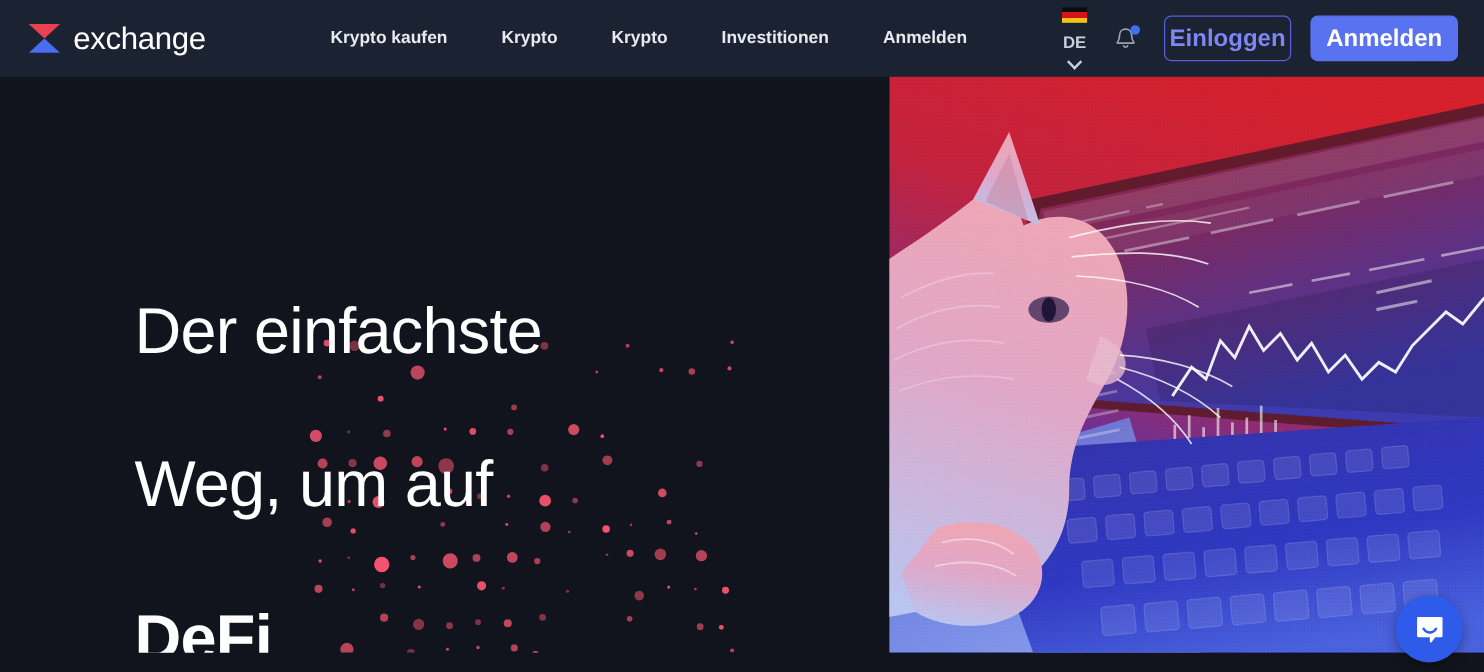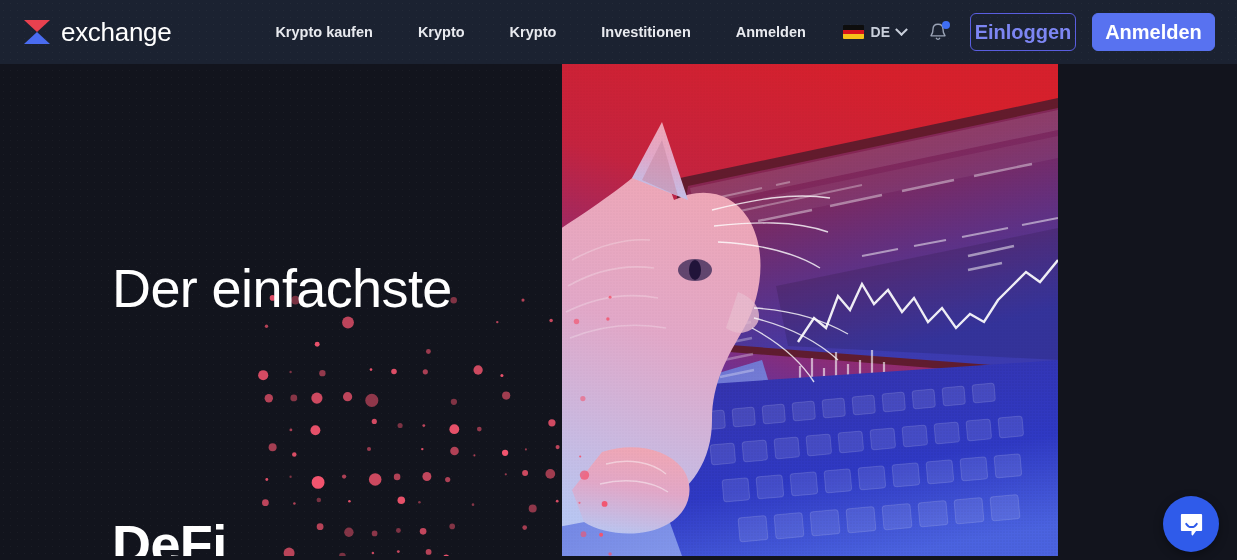--- a/index.html
+++ b/index.html
@@ -43,21 +43,21 @@
   }
 
   .nav { display:flex; align-items:center; gap:45px; margin-left:104px; }
   .nav a {
     color:#e8eaef; font-size:14.5px; font-weight:bold;
     text-decoration:none; white-space:nowrap; cursor:pointer;
   }
 
   .header-right { display:flex; align-items:center; margin-left:auto; margin-right:22px; gap:0; }
   .lang {
-    display:flex; align-items:center; gap:7px; cursor:pointer; margin-right:22px;
+    display:flex; align-items:center; gap:7px; cursor:pointer; margin-right:22px;flex-direction:column;
   }
   .flag {
     width:21px; height:14px; border-radius:1px; overflow:hidden;
     display:flex; flex-direction:column; flex:0 0 auto;
   }
   .flag i { display:block; height:33.34%; width:100%; }
   .flag .s1 { background:#0d0d0d; }
   .flag .s2 { background:#d7141a; }
   .flag .s3 { background:#f5c219; }
   .lang-code { color:#c9cfdb; font-size:14px; font-weight:bold; }
@@ -81,22 +81,22 @@
     border:1px solid #5a5ee0; background:transparent; color:#7d86f3;
     margin-right:16px;
   }
   .btn-signup {
     width:123px; height:38px;
     background:#5872f0; border:1px solid #5872f0; color:#ffffff;
   }
 
   
   .hero {
-    position:absolute; top:60px; left:0;
-    width:1058px; height:496px;
+    position:absolute; top:48px; left:0;
+    width:1237px; height:496px;
     background:#12141d;
     background-image:radial-gradient(circle, rgba(255,255,255,0.035) 0.7px, transparent 0.7px);
     background-size:7px 7px;
     overflow:hidden;
     padding-left:28px;
   }
 
   .hero-copy { position:absolute; left:112px; top:132px; z-index:6; }
   .headline {
     color:#ffffff;
@@ -270,21 +270,21 @@
           <circle cx="497.2" cy="497.8" r="1.34" fill="#f2546e" opacity="0.77"></circle>
           <circle cx="531.8" cy="499.4" r="2.40" fill="#f2546e" opacity="0.77"></circle>
           <circle cx="575.7" cy="498.8" r="1.84" fill="#f2546e" opacity="0.89"></circle>
           <circle cx="610.1" cy="494.1" r="1.73" fill="#f2546e" opacity="0.72"></circle>
         </g>
     </svg>
 
     <div class="hero-copy">
       <h1 class="headline">
         <span>Der einfachste</span><br>
-        <br>
+        <span>Weg, um auf</span><br>
         <span class="bold">DeFi</span><br>
         
       </h1>
 
     </div>
 
     <div class="hero-img">
       <svg viewBox="0 0 496 496" preserveAspectRatio="xMidYMid slice">
         <defs>
           <linearGradient id="duo" x1="0.55" y1="0" x2="0.25" y2="1">

